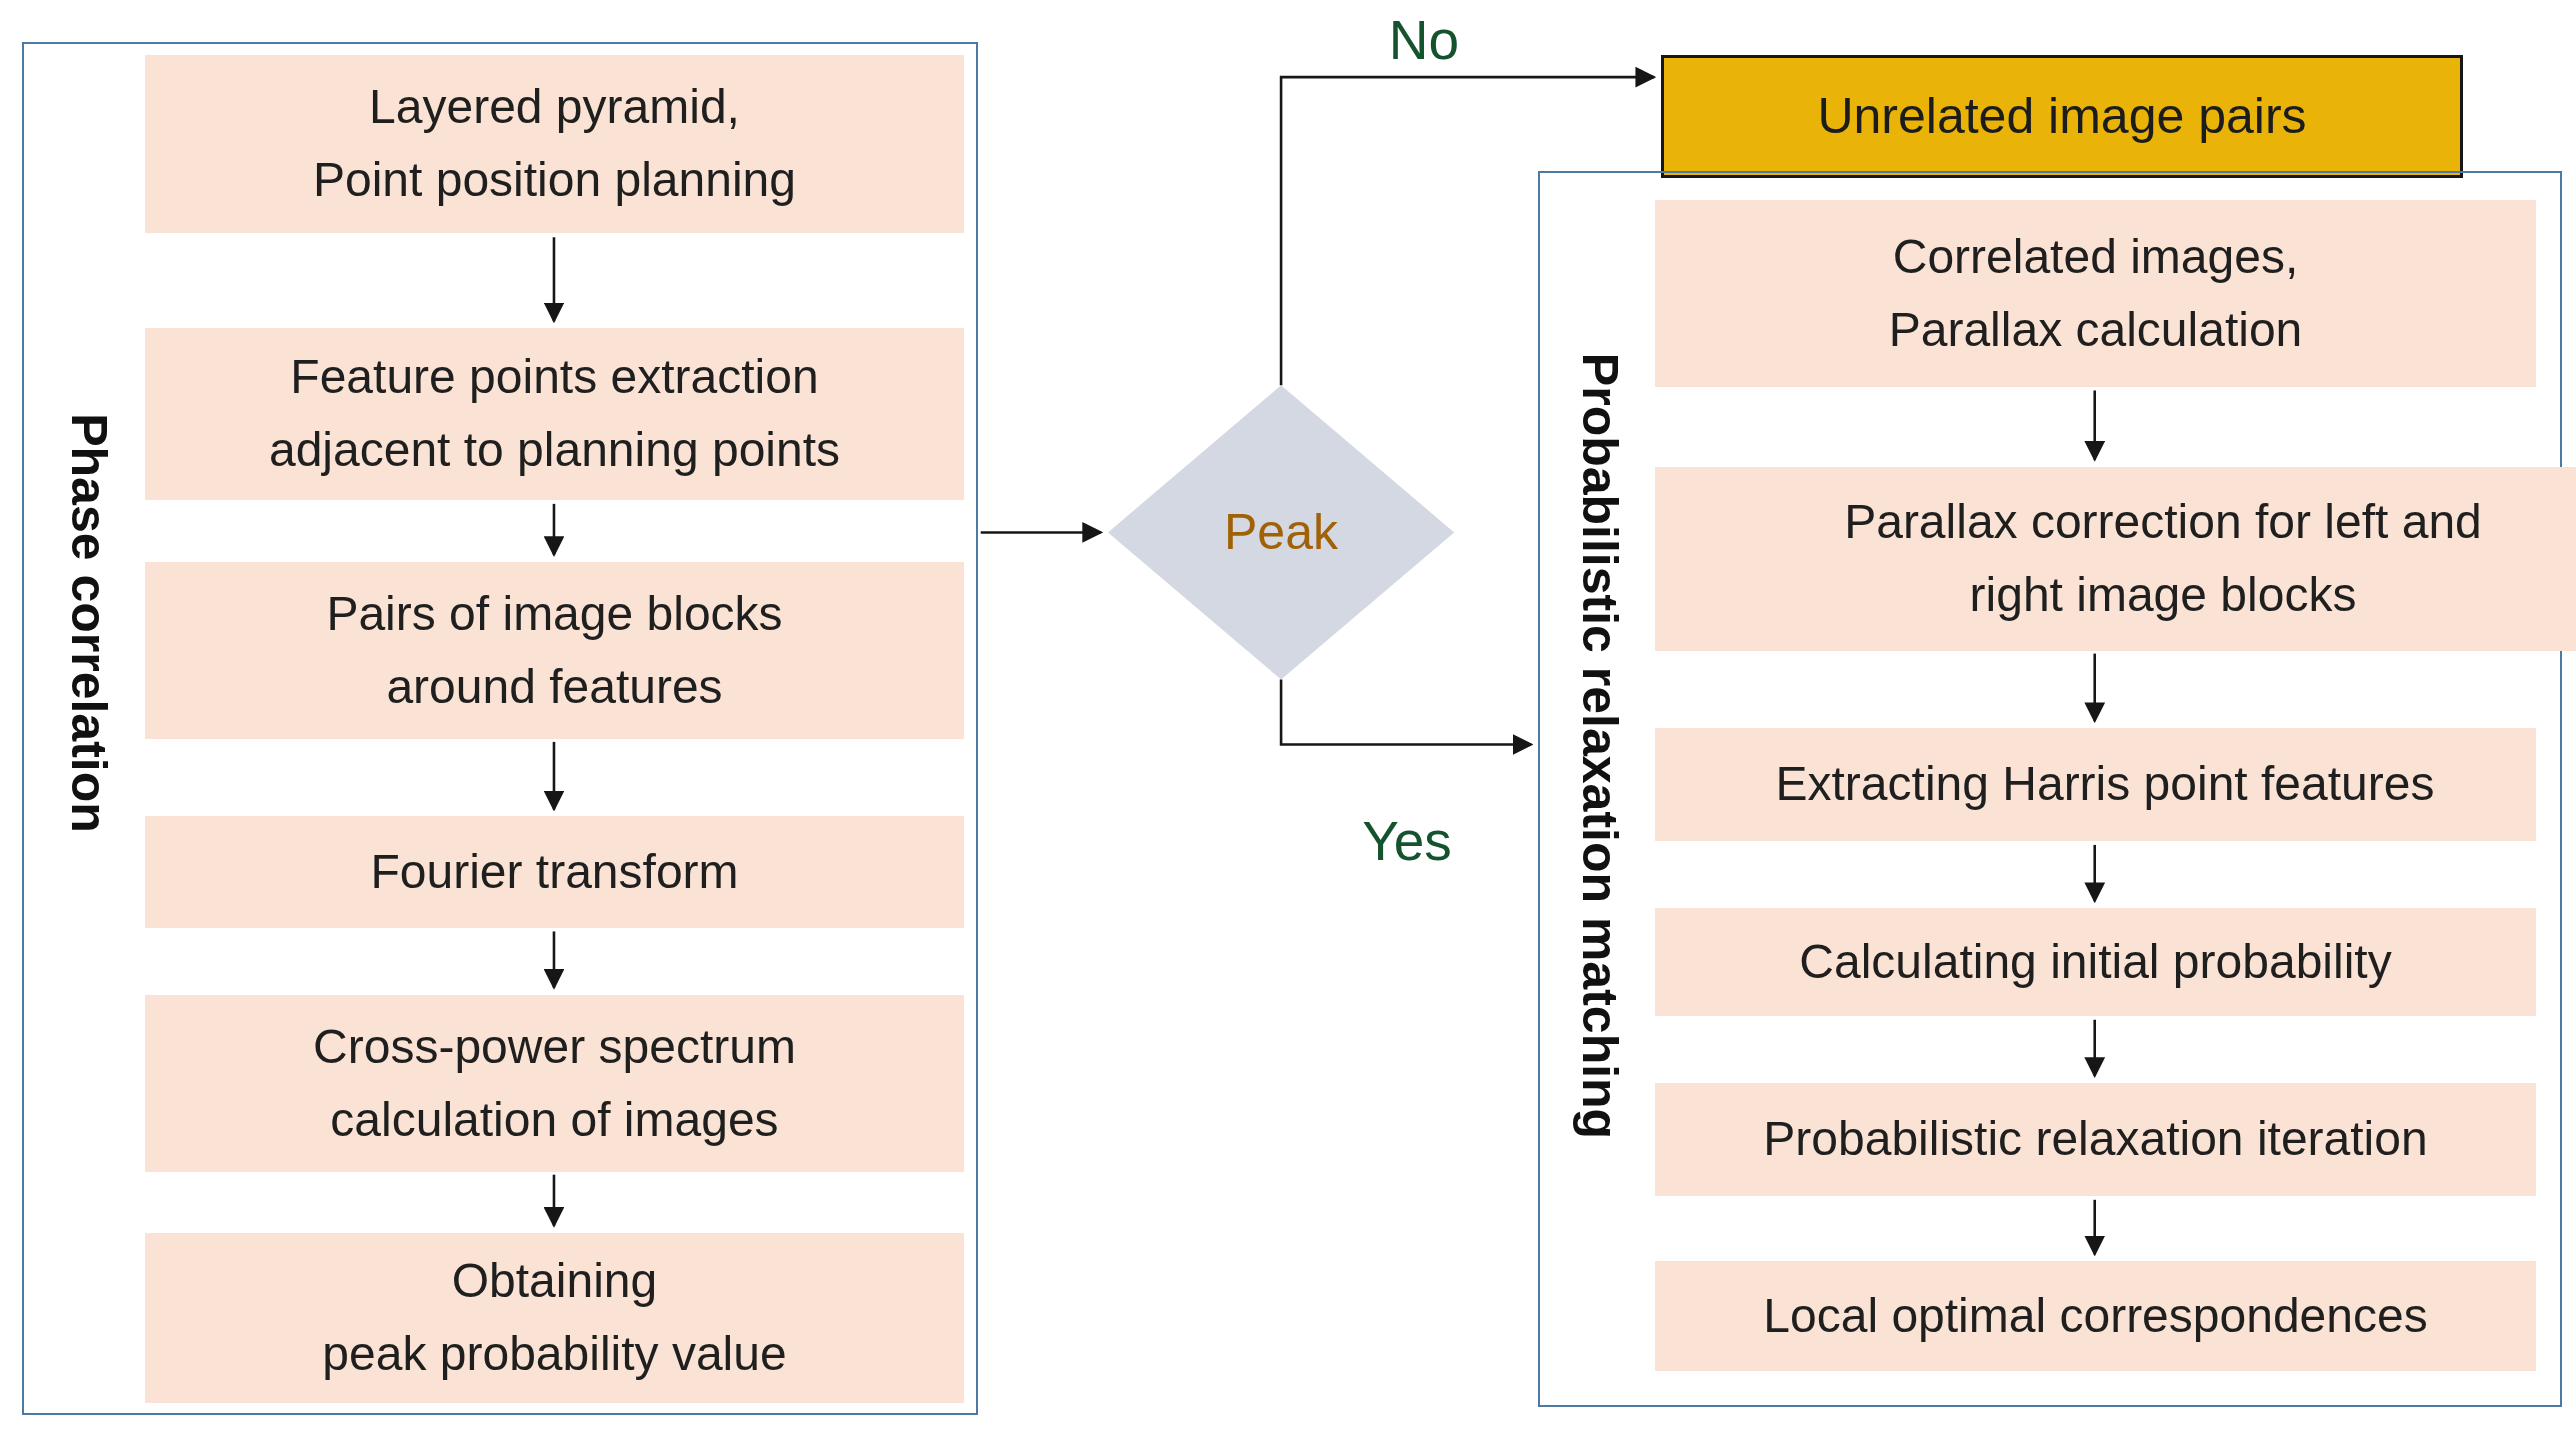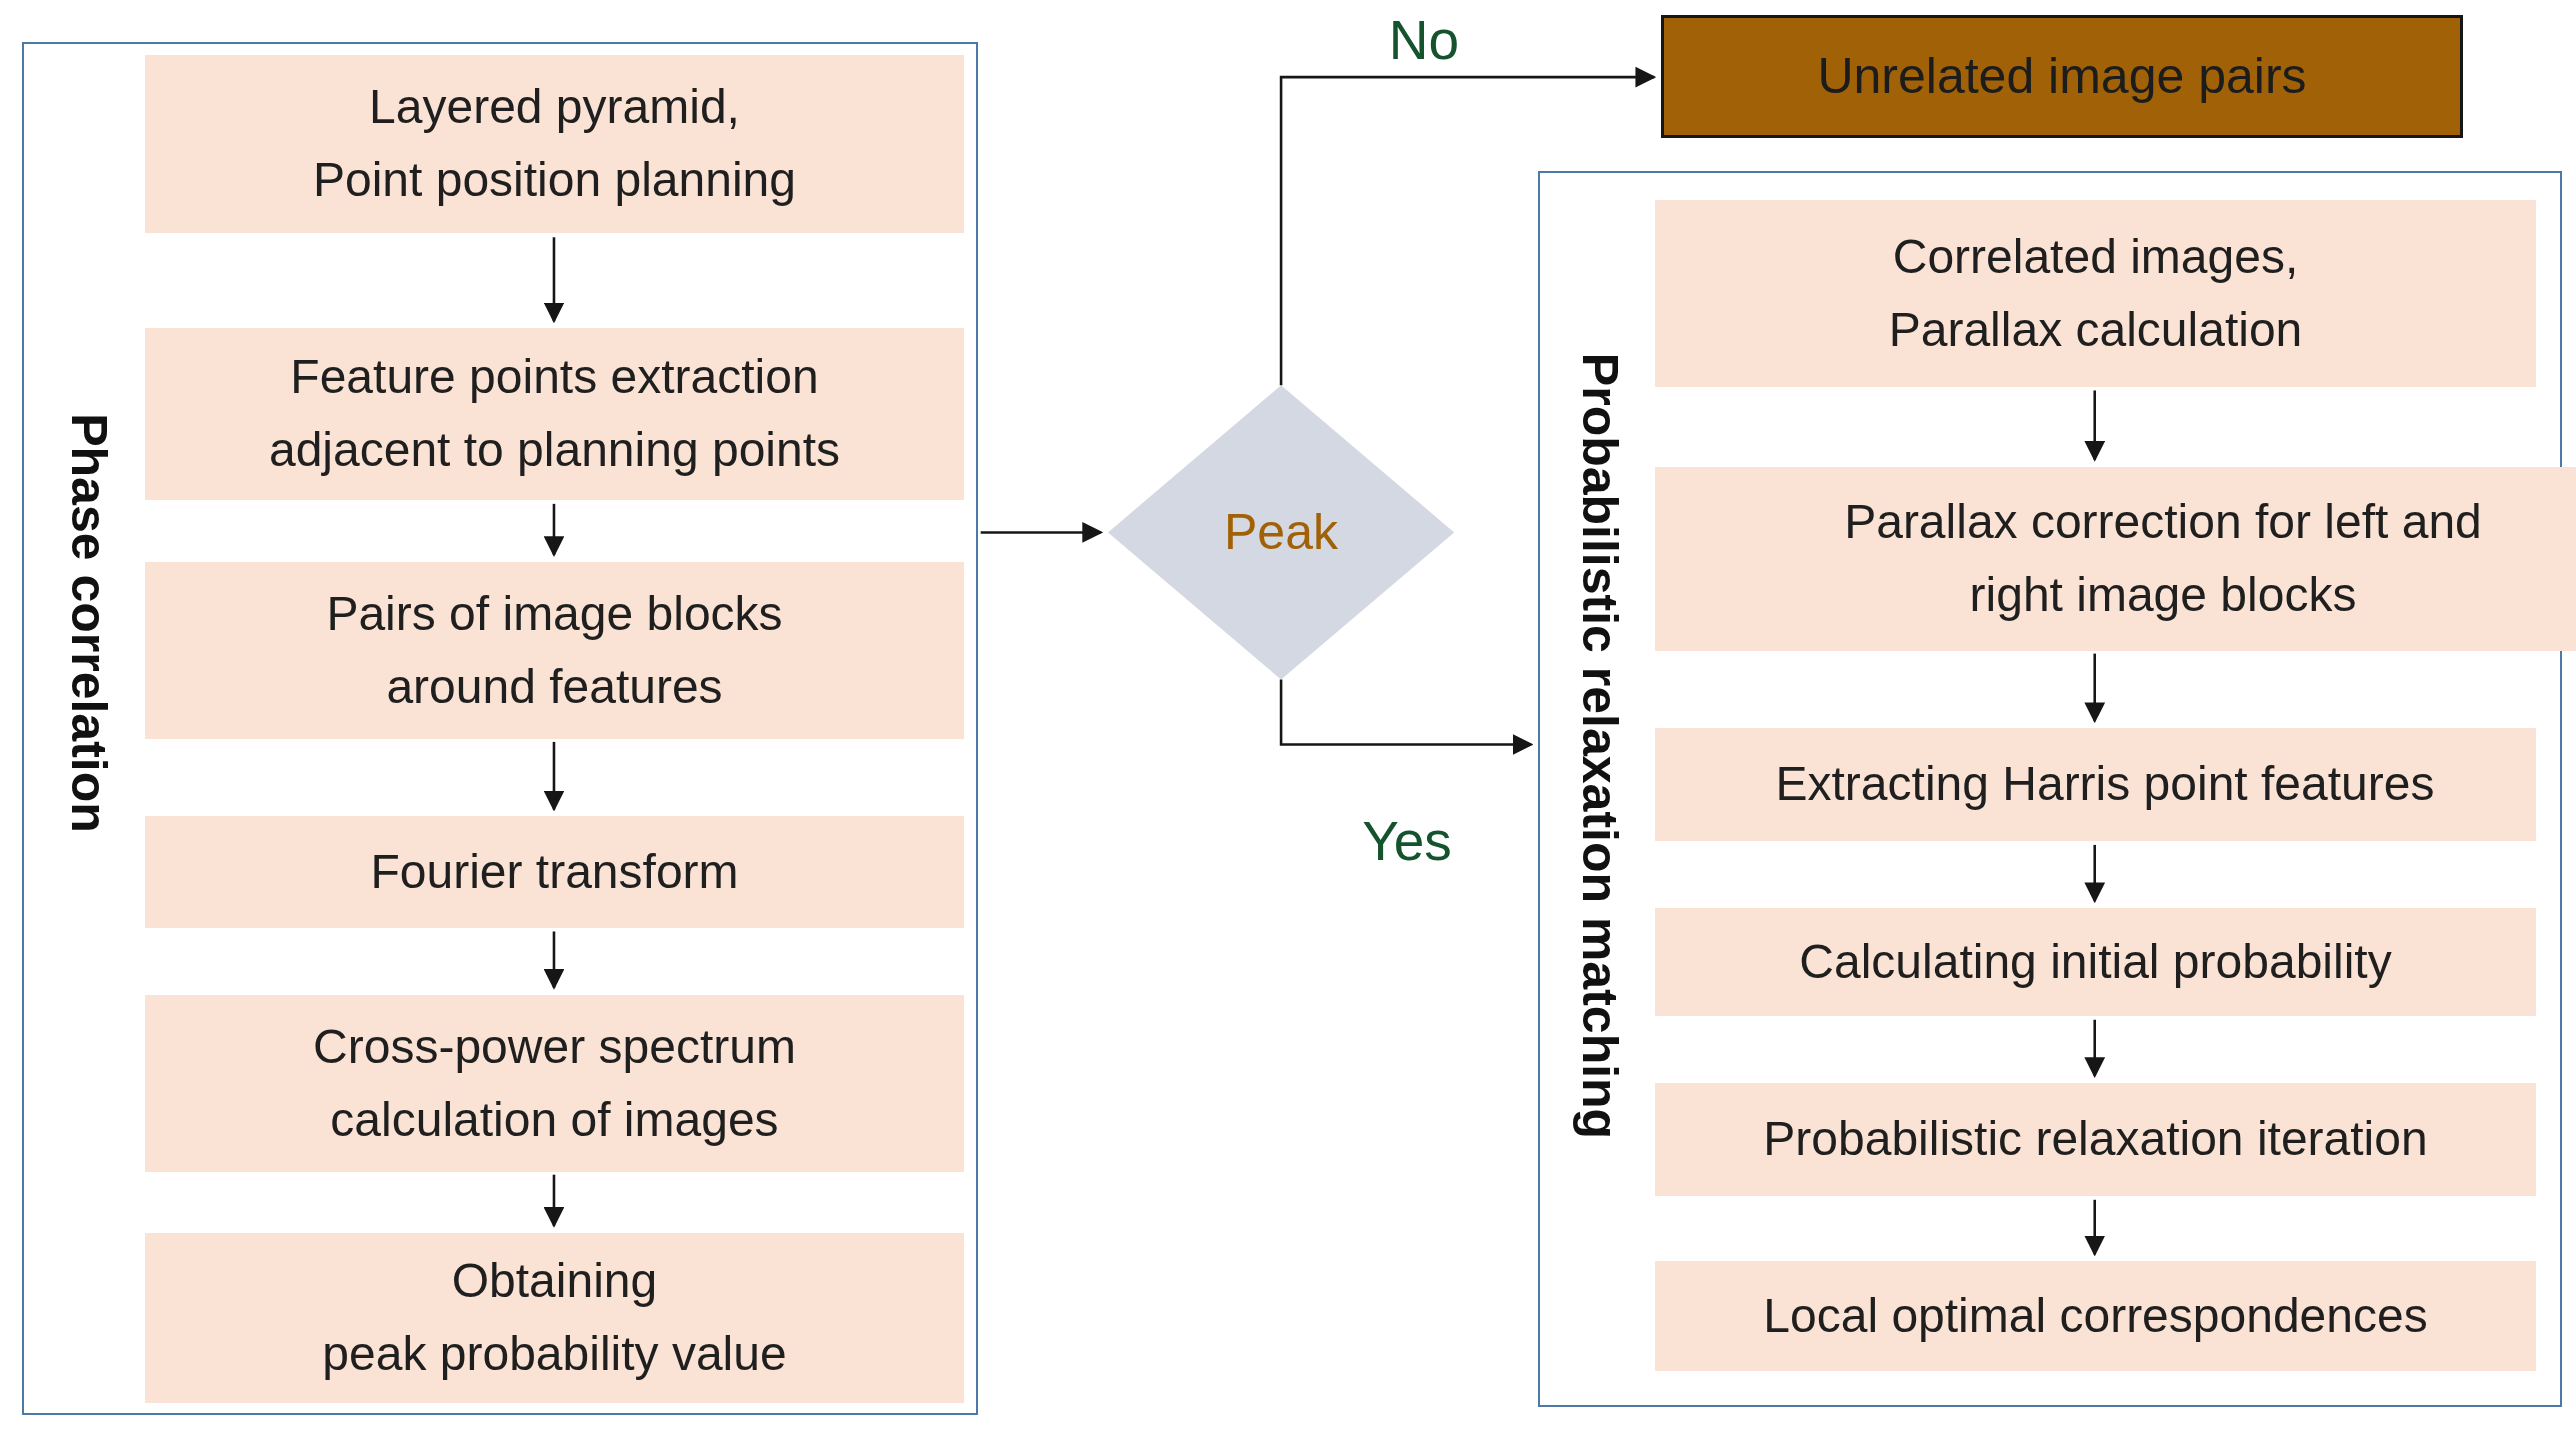--- a/index.html
+++ b/index.html
@@ -35,27 +35,28 @@
     position: absolute;
     font-weight: 700;
     font-size: 50px;
     white-space: nowrap;
     transform: translate(-50%, -50%) rotate(90deg);
     color: #111111;
   }
   .plain-box {
     position: absolute;
     box-sizing: border-box;
-    background: #a16207;
+    background: #eab308;
     border: 3.5px solid #161616;
     display: flex;
     align-items: center;
     justify-content: center;
     text-align: center;
     font-size: 50px;
+    margin-top: 40px;
   }
   .diamond-label {
     position: absolute;
     transform: translate(-50%, -50%);
     font-size: 50px;
     color: #a16207;
   }
   .edge-label {
     position: absolute;
     transform: translate(-50%, -50%);

